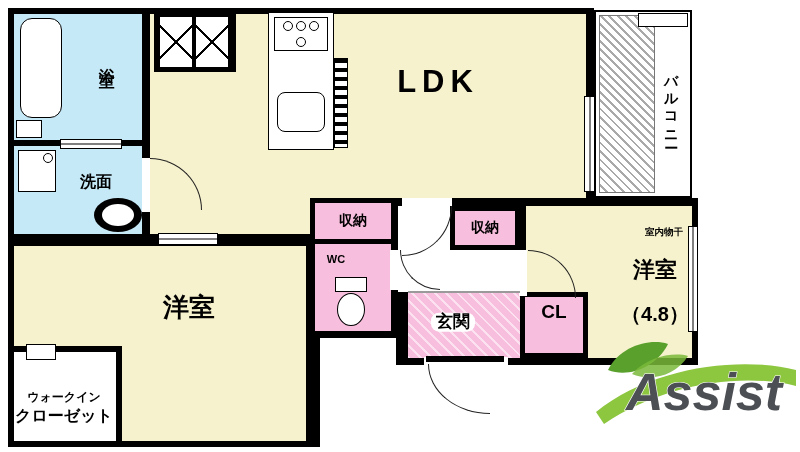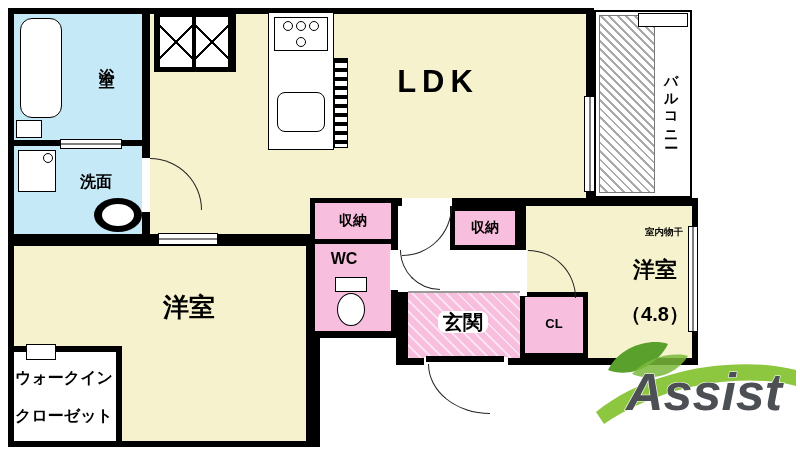--- a/index.html
+++ b/index.html
@@ -117,29 +117,29 @@
   <div style="position:absolute;left:594px;top:10px;width:98px;height:188px;background:#fff;border:2px solid #000">
     <div class="hatch" style="left:3px;top:3px;width:56px;height:178px"></div>
     <div class="thinbox" style="left:42px;top:1px;width:50px;height:14px"></div>
     <div class="lbl vert" style="left:75px;top:92px;font-size:14px">バルコニー</div>
   </div>
 
   <div class="lbl vert" style="left:107px;top:58px;font-size:16px">浴室</div>
   <div class="lbl" style="left:96px;top:182px;font-size:16px">洗面</div>
   <div class="lbl" style="left:438px;top:82px;font-size:31px;letter-spacing:6px">LDK</div>
   <div class="lbl" style="left:353px;top:221px;font-size:14px">収納</div>
-  <div class="lbl" style="left:344px;top:259px;font-size:16px">WC</div>
+  <div class="lbl" style="left:336px;top:259px;font-size:11px">WC</div>
   <div class="lbl" style="left:485px;top:228px;font-size:14px">収納</div>
   <div class="lbl" style="left:655px;top:270px;font-size:22px">洋室</div>
   <div class="lbl" style="left:655px;top:314px;font-size:20px">（4.8）</div>
   <div class="lbl" style="left:664px;top:232px;font-size:9.5px;font-weight:600">室内物干</div>
-  <div class="lbl" style="left:554px;top:324px;font-size:13px">CL</div>
-  <div class="lbl whitebadge" style="left:463px;top:322px;font-size:20px">玄関</div>
+  <div class="lbl" style="left:554px;top:312px;font-size:19px">CL</div>
+  <div class="lbl whitebadge" style="left:453px;top:322px;font-size:17px">玄関</div>
   <div class="lbl" style="left:189px;top:307px;font-size:26px">洋室</div>
-  <div class="lbl" style="left:64px;top:378px;font-size:16px">ウォークイン</div>
+  <div class="lbl" style="left:64px;top:398px;font-size:12px">ウォークイン</div>
   <div class="lbl" style="left:64px;top:416px;font-size:16px">クローゼット</div>
 
   <svg style="position:absolute;left:592px;top:328px" width="206" height="100" viewBox="0 0 206 100">
     <path d="M4 84 C 60 38, 150 28, 204 42 L204 58 C 150 44, 70 56, 12 96 Z" fill="#8dc63f"></path>
     <path d="M16 42 C 28 18, 58 10, 76 16 C 64 40, 36 50, 16 42 Z" fill="#5aa02c"></path>
     <path d="M40 46 C 56 28, 82 24, 96 28 C 84 48, 58 54, 40 46 Z" fill="#7ab83a" opacity="0.85"></path>
     <text x="34" y="82" font-family="&quot;Liberation Sans&quot;,&quot;DejaVu Sans&quot;,sans-serif" font-size="52" font-weight="bold" font-style="italic" fill="#4c4f54" stroke="#ffffff" stroke-width="1.2" paint-order="stroke">Assist</text>
   </svg>
 
 </div>

